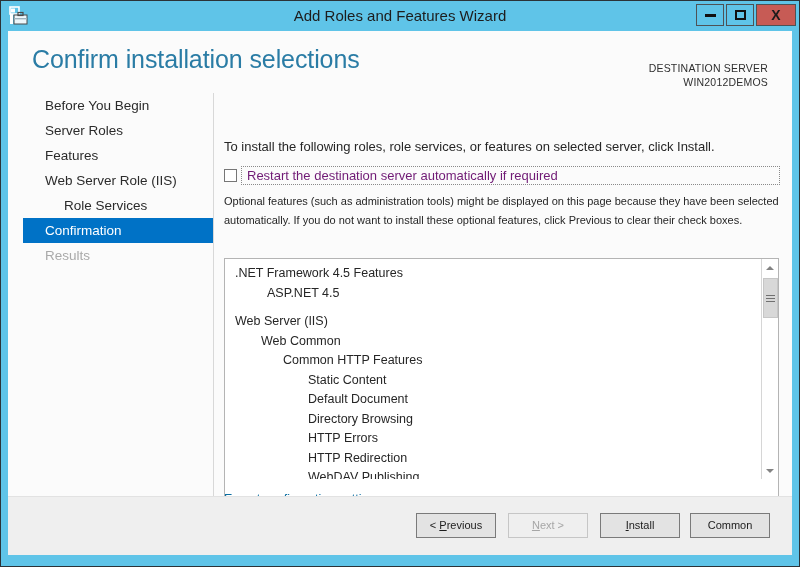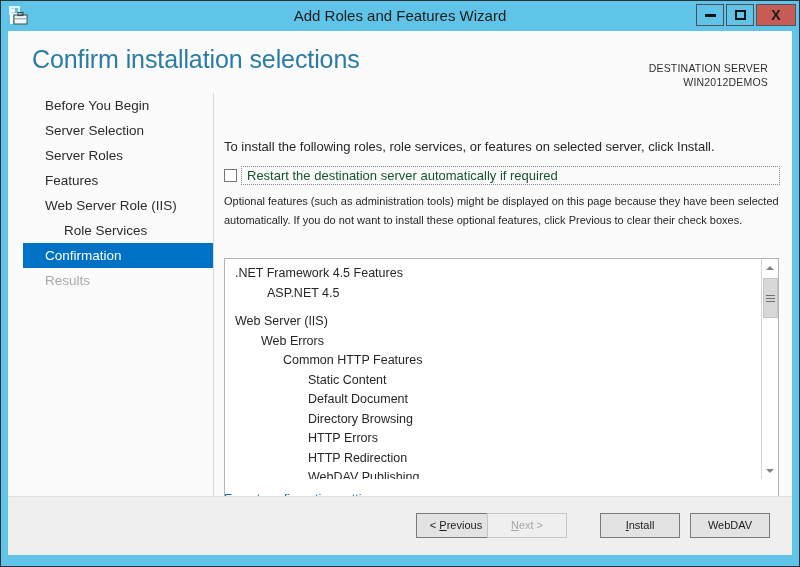--- a/index.html
+++ b/index.html
@@ -199,21 +199,21 @@
     background: #ffffff;
     box-sizing: border-box;
     flex: 0 0 auto;
   }
   .cb-label {
     margin-left: 4px;
     flex: 1 1 auto;
     height: 19px;
     line-height: 17px;
     font-size: 13px;
-    color: #14532d;
+    color: #701a75;
     border: 1px dotted #8a8a8a;
     padding-left: 5px;
     box-sizing: border-box;
   }
   .opt-text {
     position: absolute;
     left: 10px;
     top: 99px;
     width: 562px;
     font-size: 11px;
@@ -345,21 +345,21 @@
     cursor: pointer;
     padding: 0;
   }
   .btn.disabled {
     color: #a6a6a6;
     border-color: #c6c6c6;
     background: #efefef;
     cursor: default;
   }
   .btn-prev   { right: 296px; }
-  .btn-next   { right: 225px; }
+  .btn-next   { right: 204px; }
   .btn-install{ right: 112px; }
   .btn-cancel { right: 22px; }
   .u { text-decoration: underline; }
 
   .footer-bottom-strip {
     position: absolute;
     left: 0;
     bottom: 0;
     width: 798px;
     height: 11px;
@@ -399,21 +399,20 @@
     <div class="header">
       <div class="page-title">Confirm installation selections</div>
       <div class="dest-block">
         <div>DESTINATION SERVER</div>
         <div>WIN2012DEMOS</div>
       </div>
     </div>
 
     <div class="sidebar">
       <div class="nav-item">Before You Begin</div>
-      <div class="nav-item">Server Selection</div>
       <div class="nav-item">Server Roles</div>
       <div class="nav-item">Features</div>
       <div class="nav-item">Web Server Role (IIS)</div>
       <div class="nav-item indent">Role Services</div>
       <div class="nav-item selected">Confirmation</div>
       <div class="nav-item disabled">Results</div>
       <div class="nav-divider"></div>
     </div>
 
     <div class="main">
@@ -426,21 +425,21 @@
       </div>
 
       <div class="opt-text">Optional features (such as administration tools) might be displayed on this page because they have been selected automatically. If you do not want to install these optional features, click Previous to clear their check boxes.</div>
 
       <div class="listbox">
         <div class="list-inner">
           <div class="list-row" style="padding-left:10px">.NET Framework 4.5 Features</div>
           <div class="list-row" style="padding-left:42px">ASP.NET 4.5</div>
           <div class="list-row blank"></div>
           <div class="list-row" style="padding-left:10px">Web Server (IIS)</div>
-          <div class="list-row" style="padding-left:36px">Web Errors</div>
+          <div class="list-row" style="padding-left:36px">Web Common</div>
           <div class="list-row" style="padding-left:58px">Common HTTP Features</div>
           <div class="list-row" style="padding-left:83px">Static Content</div>
           <div class="list-row" style="padding-left:83px">Default Document</div>
           <div class="list-row" style="padding-left:83px">Directory Browsing</div>
           <div class="list-row" style="padding-left:83px">HTTP Errors</div>
           <div class="list-row" style="padding-left:83px">HTTP Redirection</div>
           <div class="list-row" style="padding-left:83px">WebDAV Publishing</div>
         </div>
         <div class="scrollbar">
           <div class="sb-arrow up">
@@ -465,19 +464,19 @@
     <div class="footer">
       <button class="btn btn-prev">
         &lt;&nbsp;<span class="u">P</span>revious
       </button>
       <button class="btn btn-next disabled">
         <span class="u">N</span>ext&nbsp;&gt;
       </button>
       <button class="btn btn-install">
         <span class="u">I</span>nstall
       </button>
-      <button class="btn btn-cancel">WebDAV</button>
+      <button class="btn btn-cancel">Common</button>
     </div>
 
   </div>
 
   <div class="footer-bottom-strip"></div>
 </div>
 
 </body></html>

